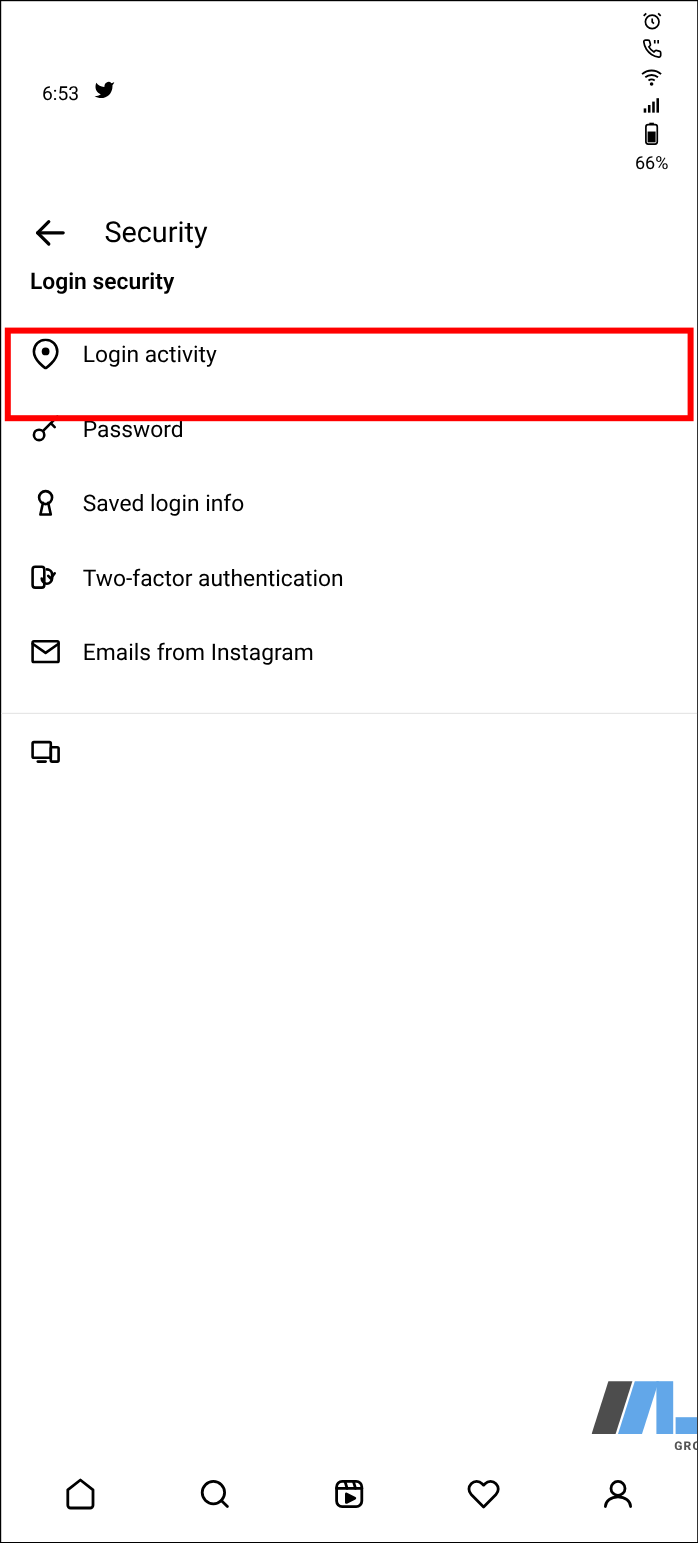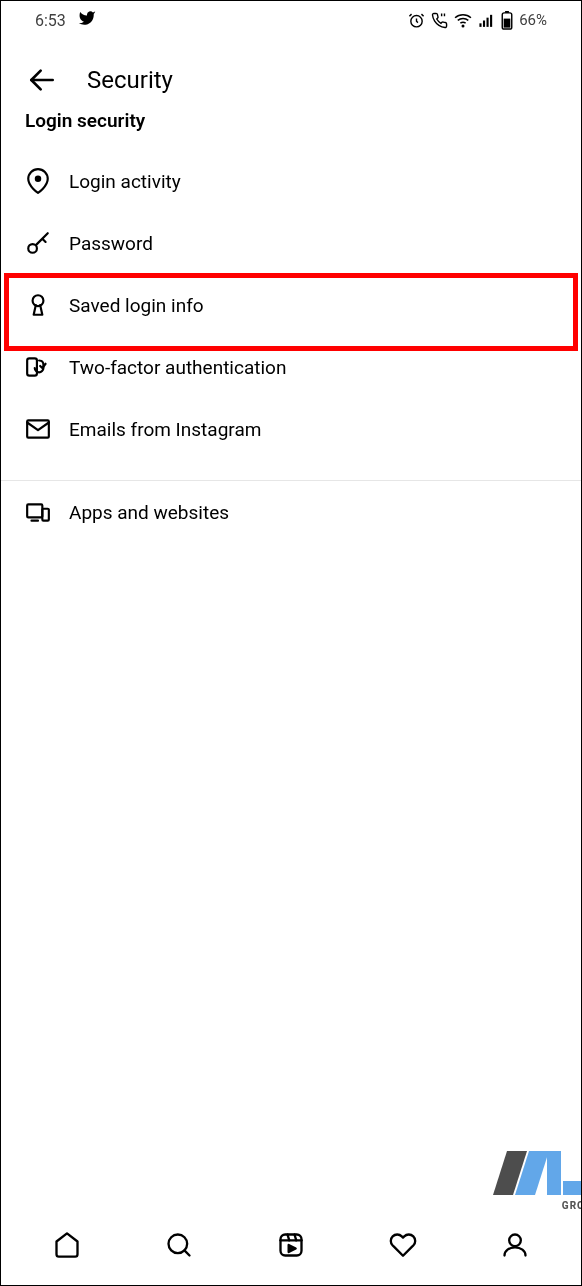--- a/index.html
+++ b/index.html
@@ -9,26 +9,26 @@
       height: 1286px;
       background: #fff;
       border: 1px solid #000;
       position: relative;
       overflow: hidden;
     }
     .status-bar {
       display: flex;
       justify-content: space-between;
       align-items: center;
-      padding: 8px 34px 4px 34px;
+      padding: 8px 24px 4px 34px;
       font-size: 16px;
-      color: #404040;
+      color: #000000;
     }
     .status-left { display: flex; align-items: center; gap: 12px; }
-    .status-right { display: flex; align-items: center; gap: 6px; font-size: 15px;}
+    .status-right { display: flex; align-items: center; gap: 6px; font-size: 15px; flex-direction: column;}
     .status-right svg { display:block; }
     .header {
       display: flex;
       align-items: center;
       padding: 28px 24px 12px 24px;
       gap: 28px;
     }
     .back-btn { width: 34px; height: 34px; display:flex; align-items:center; justify-content:center;}
     .page-title { font-size: 24px; font-weight: 400; }
     .section { padding: 0 24px; }
@@ -206,21 +206,20 @@
 <div class="section">
 
   <div class="list-item">
     <span class="icon">
       <svg width="26" height="26" viewBox="0 0 24 24" fill="none" stroke="#000" stroke-width="2" stroke-linecap="round" stroke-linejoin="round">
           <rect x="2" y="5" width="14" height="12" rx="1"></rect>
           <path d="M6 20h6"></path>
           <rect x="16" y="9" width="6" height="11" rx="1"></rect>
         </svg>
     </span>
-    <span class="label">Apps and websites</span>
   </div>
 </div>
 
 <div class="highlight"></div>
 
 <svg class="watermark" viewBox="0 0 90 64">
   <rect x="54" y="6" width="14" height="44" fill="#5aa3e8"></rect>
   <rect x="70" y="36" width="18" height="14" fill="#5aa3e8"></rect>
   <polygon points="14,6 34,6 20,50 0,50" fill="#444"></polygon>
   <polygon points="36,6 56,6 42,50 22,50" fill="#5aa3e8"></polygon>

